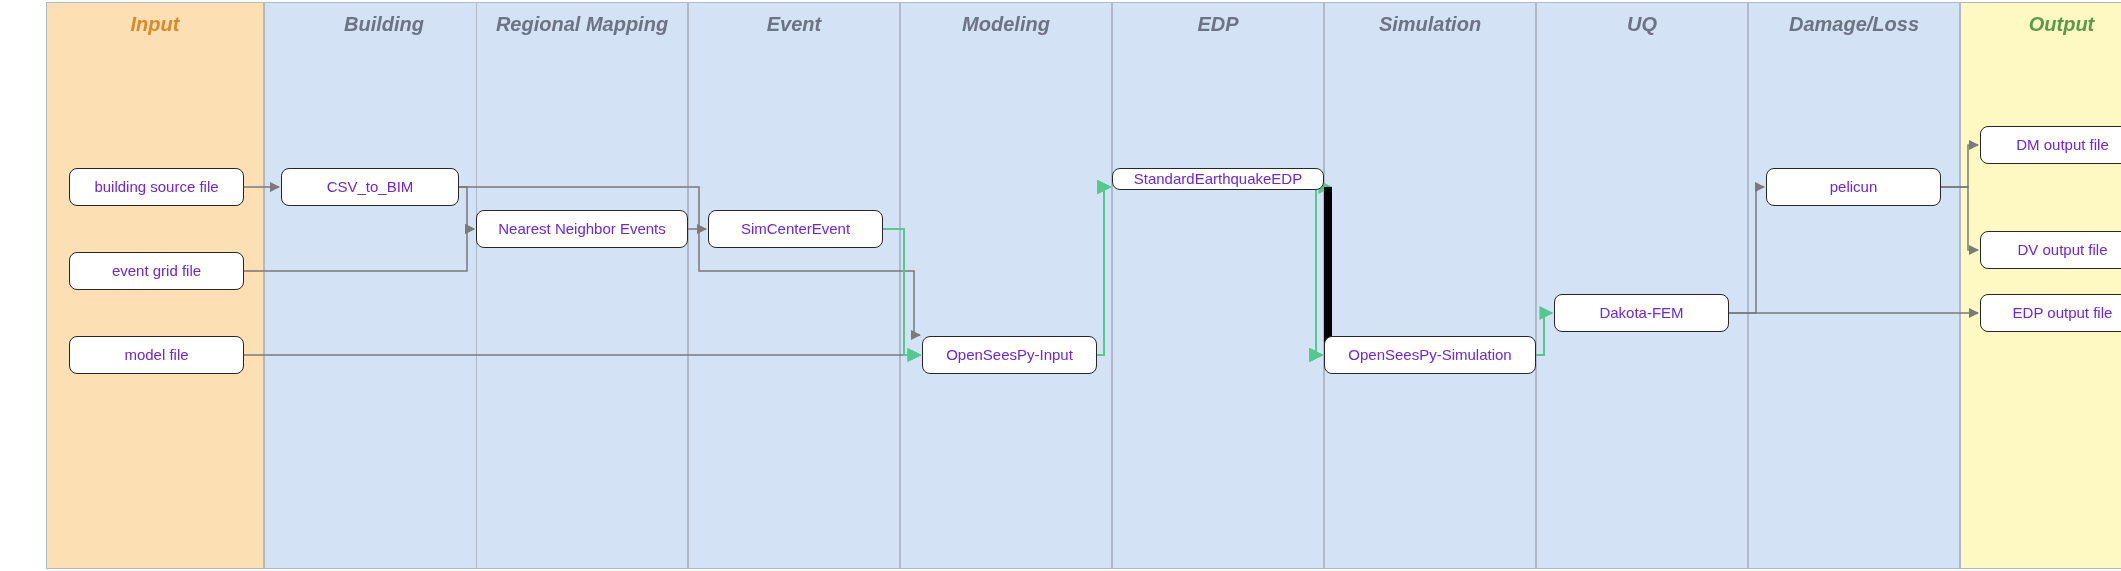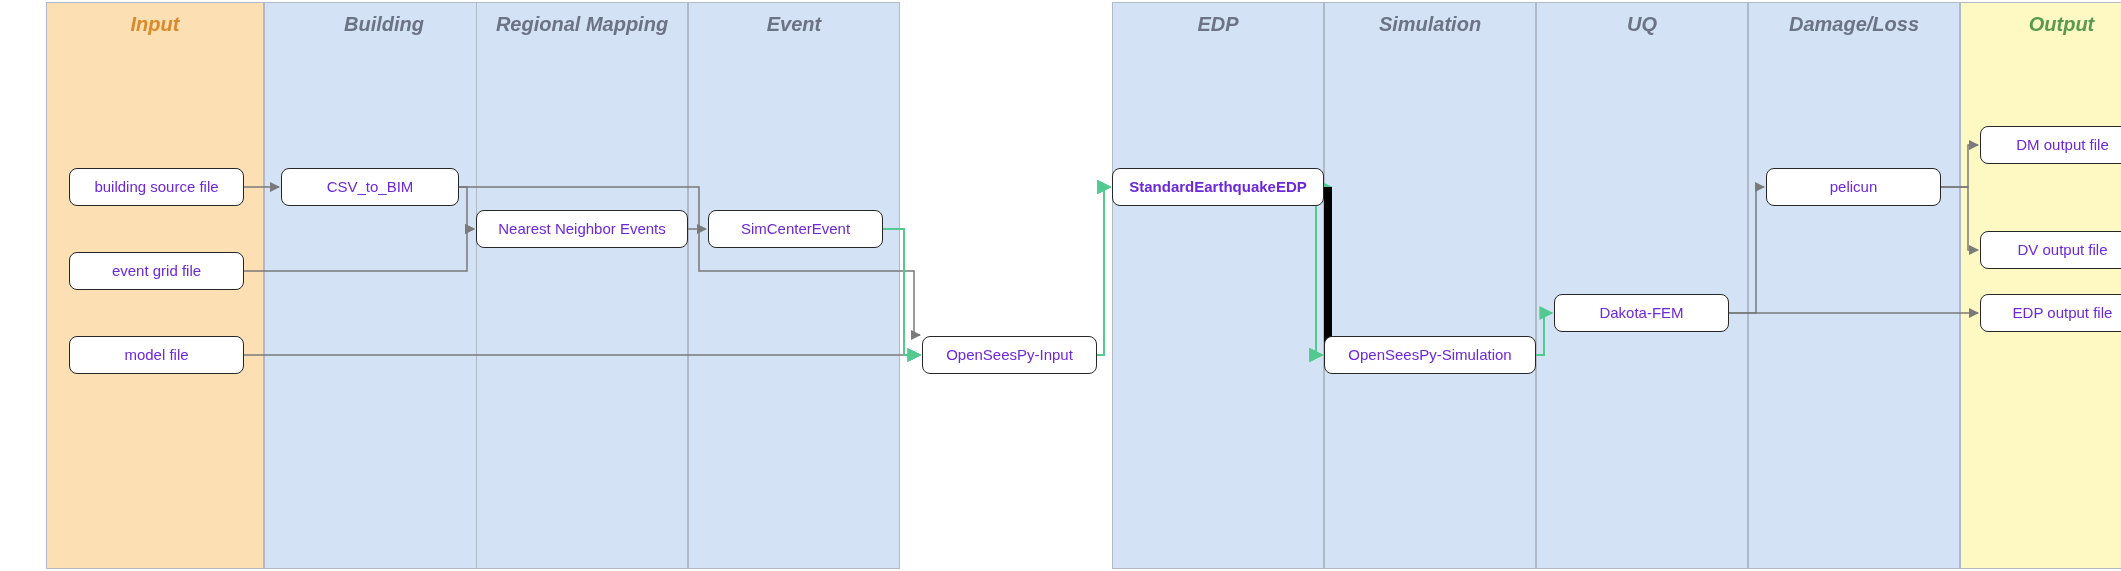--- a/index.html
+++ b/index.html
@@ -76,20 +76,23 @@
   </div>
   <div class="col blue" style="left:220px; width:240px;">
     <div class="col-header">Building</div>
   </div>
   <div class="col blue" style="left:432px; width:212px;">
     <div class="col-header">Regional Mapping</div>
   </div>
   <div class="col blue" style="left:644px; width:212px;">
     <div class="col-header">Event</div>
   </div>
+  <div class="col blue" style="left:856px; width:212px;">
+    <div class="col-header">Modeling</div>
+  </div>
   <div class="col blue" style="left:1068px;width:212px;">
     <div class="col-header">EDP</div>
   </div>
   <div class="col blue" style="left:1280px;width:212px;">
     <div class="col-header">Simulation</div>
   </div>
   <div class="col blue" style="left:1492px;width:212px;">
     <div class="col-header">UQ</div>
   </div>
   <div class="col blue" style="left:1704px;width:212px;">
@@ -104,21 +107,21 @@
   <div class="node" style="left:25px;  top:336px; width:175px; height:38px;">model file</div>
 
   <div class="node" style="left:237px; top:168px; width:178px; height:38px;text-align:center;">CSV_to_BIM</div>
 
   <div class="node" style="left:432px; top:210px; width:212px; height:38px;">Nearest Neighbor Events</div>
 
   <div class="node" style="left:664px; top:210px; width:175px; height:38px;">SimCenterEvent</div>
 
   <div class="node" style="left:878px; top:336px; width:175px; height:38px;">OpenSeesPy-Input</div>
 
-  <div class="node" style="left:1068px;top:168px; width:212px; height:38px;font-weight:bold;">StandardEarthquakeEDP</div>
+  <div class="node" style="left:1068px;top:168px; width:212px; height:22px;">StandardEarthquakeEDP</div>
 
   <div class="node" style="left:1280px;top:336px; width:212px; height:38px;">OpenSeesPy-Simulation</div>
 
   <div class="node" style="left:1510px;top:294px; width:175px; height:38px;">Dakota-FEM</div>
 
   <div class="node" style="left:1722px;top:168px; width:175px; height:38px;">pelicun</div>
 
   <div class="node" style="left:1936px;top:126px; width:165px; height:38px;">DM output file</div>
   <div class="node" style="left:1936px;top:231px; width:165px; height:38px;">DV output file</div>
   <div class="node" style="left:1936px;top:294px; width:165px; height:38px;">EDP output file</div>

